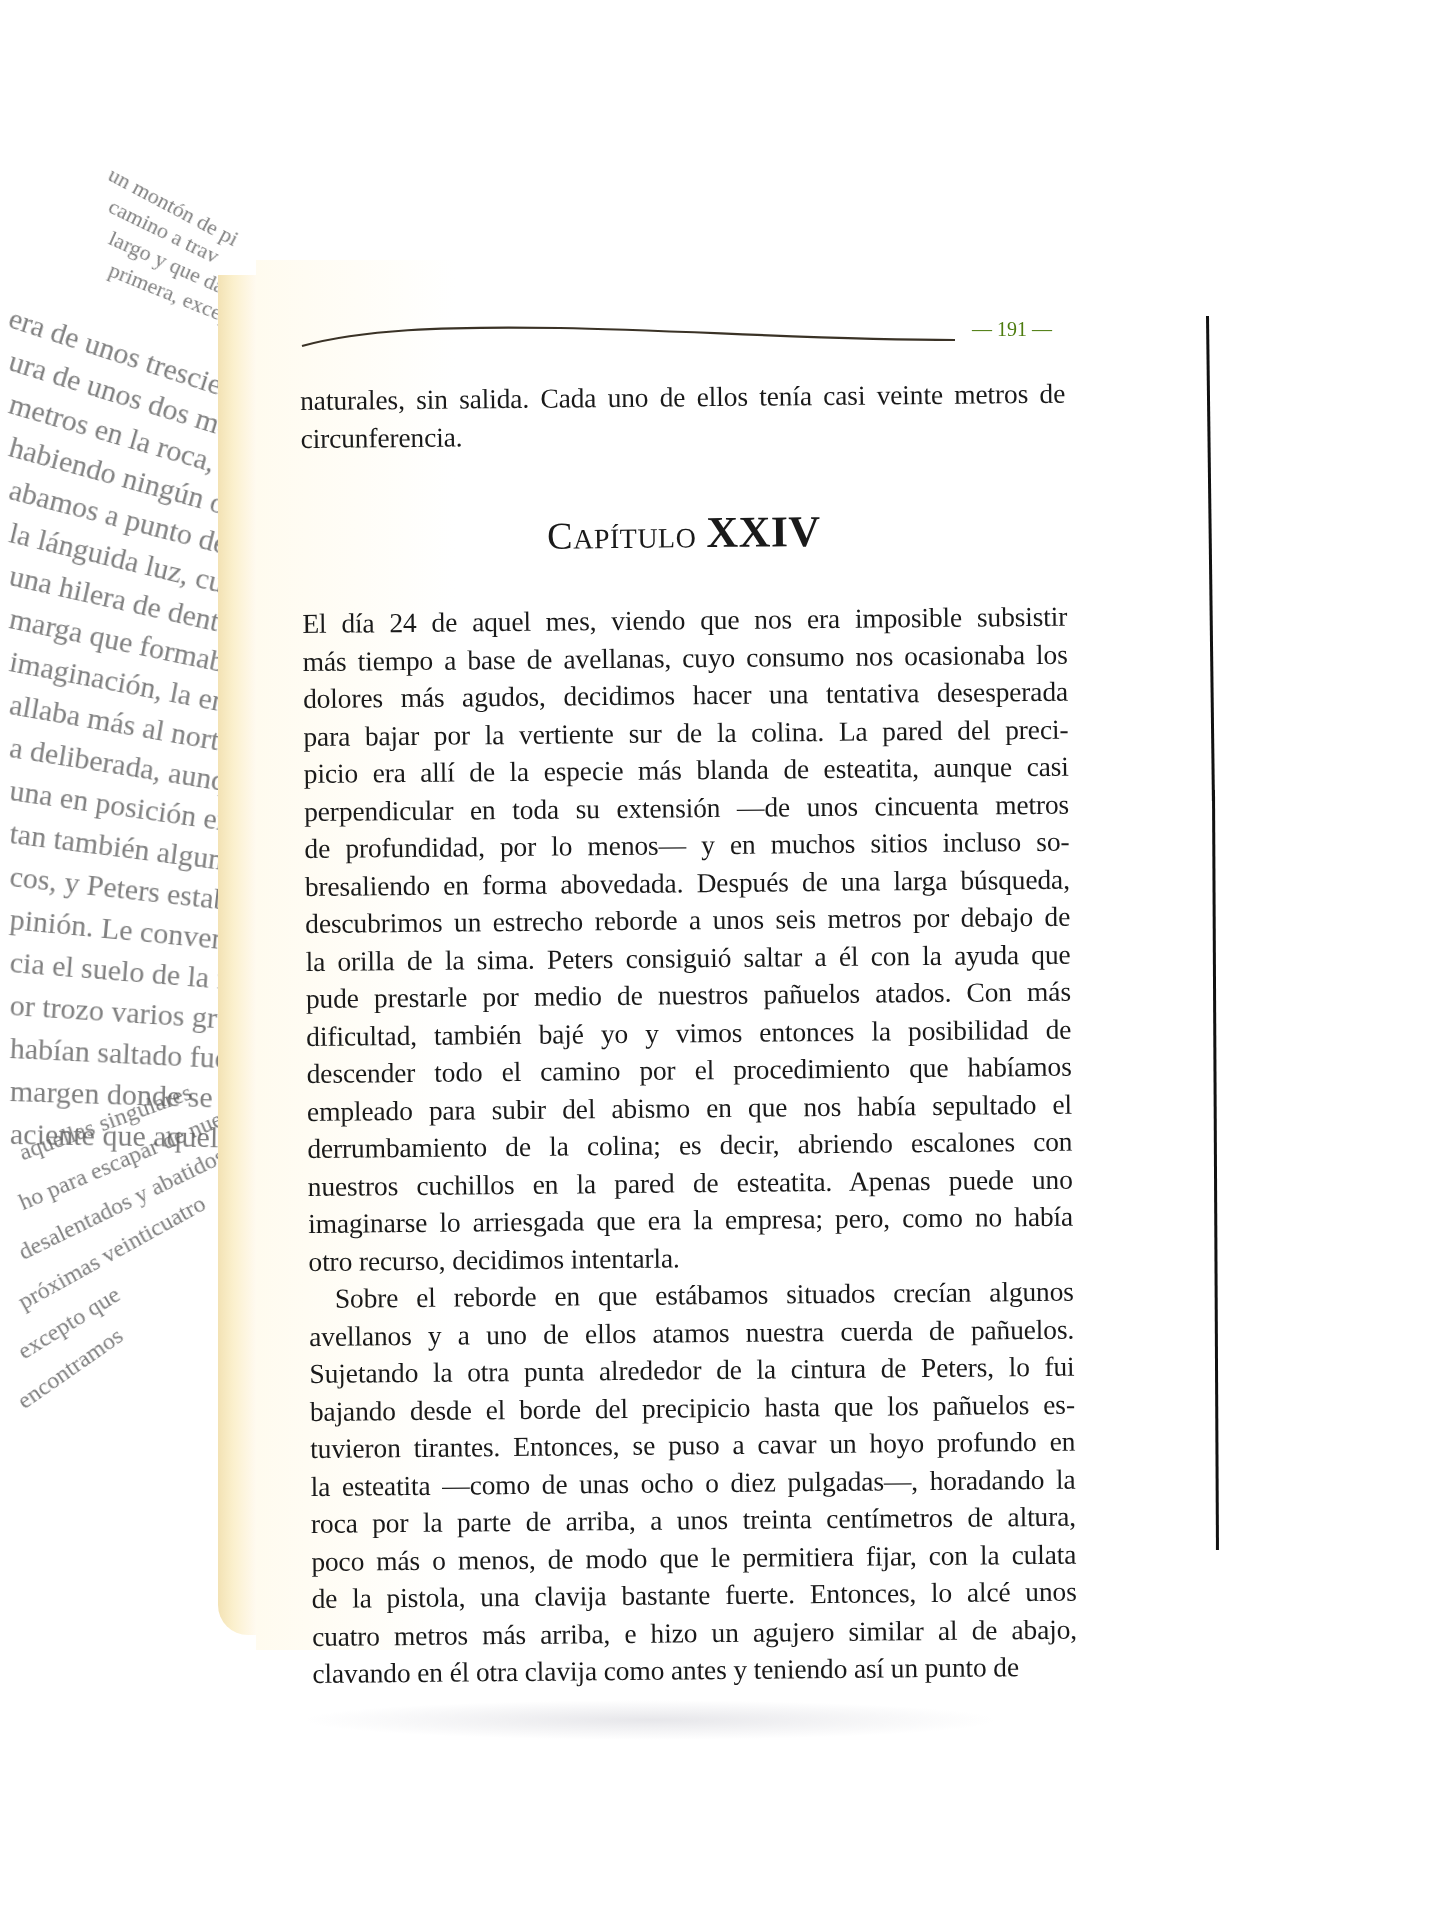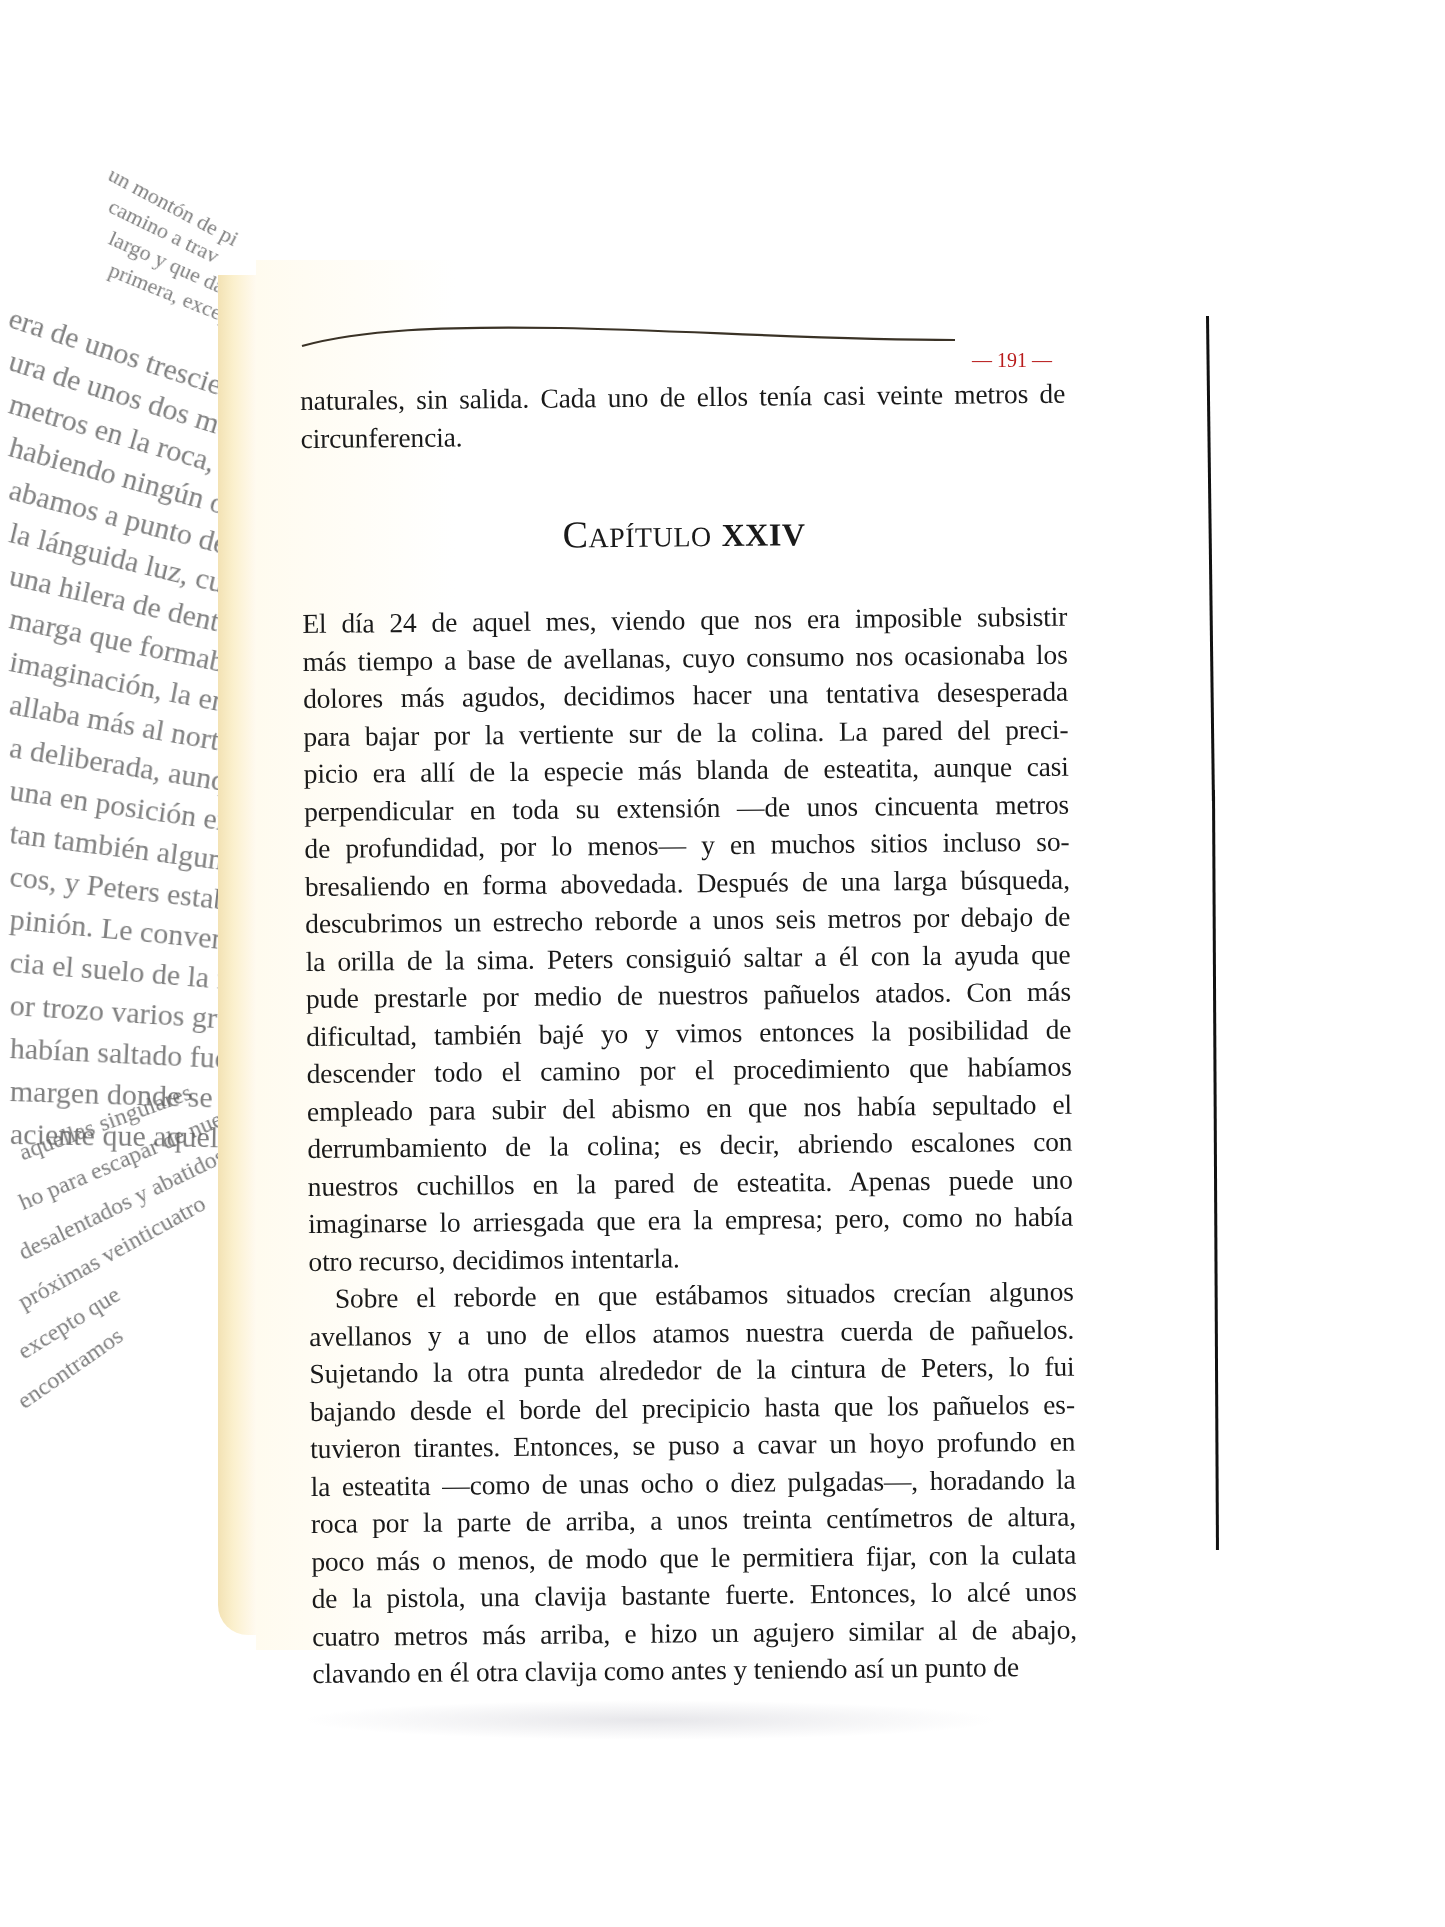--- a/index.html
+++ b/index.html
@@ -28,40 +28,40 @@
     }
     
     .right-page {
       position: absolute; left: 256px; top: 260px; width: 1000px; height: 1390px;
       background: linear-gradient(to right, #fffbef 0%, #ffffff 20%);
     }
     .header-rule {
       position: absolute; left: 300px; top: 318px; width: 655px; height: 40px;
     }
     .page-number {
-      position: absolute; left: 972px; top: 349px;
-      font-size: 20px; color: #b91c1c;
+      position: absolute; left: 972px; top: 318px;
+      font-size: 20px; color: #4d7c0f;
     }
     .text-block {
       position: absolute; left: 300px; top: 382px; width: 765px;
       transform: rotate(-0.55deg); transform-origin: left top;
     }
     .line {
       font-size: 27.5px; line-height: 37.5px; text-align: justify;
       text-align-last: justify; white-space: nowrap; height: 37.5px;
       letter-spacing: -0.15px;
     }
     .line.last { text-align-last: left; }
     .line.indent { padding-left: 26px; }
     .chapter-title {
       text-align: center; font-size: 38px; height: 110px; line-height: 110px;
       margin-top: 25px; margin-bottom: 13px; letter-spacing: 0.5px;
     }
     .chapter-title .sc { font-size: 28px; }
-    .chapter-title .rn { font-weight: bold; font-size: 32px; }
+    .chapter-title .rn { font-weight: bold; font-size: 44px; }
     .right-edge-line {
       position: absolute; left: 1206px; top: 316px; width: 3px; height: 485px;
       background: #111; transform: rotate(-0.7deg); transform-origin: top;
     }
     .right-edge-line2 {
       position: absolute; left: 1212px; top: 790px; width: 3px; height: 760px;
       background: #111; transform: rotate(-0.3deg); transform-origin: top;
     }
     .smudge {
       position: absolute; left: 300px; top: 1700px; width: 700px; height: 40px;

